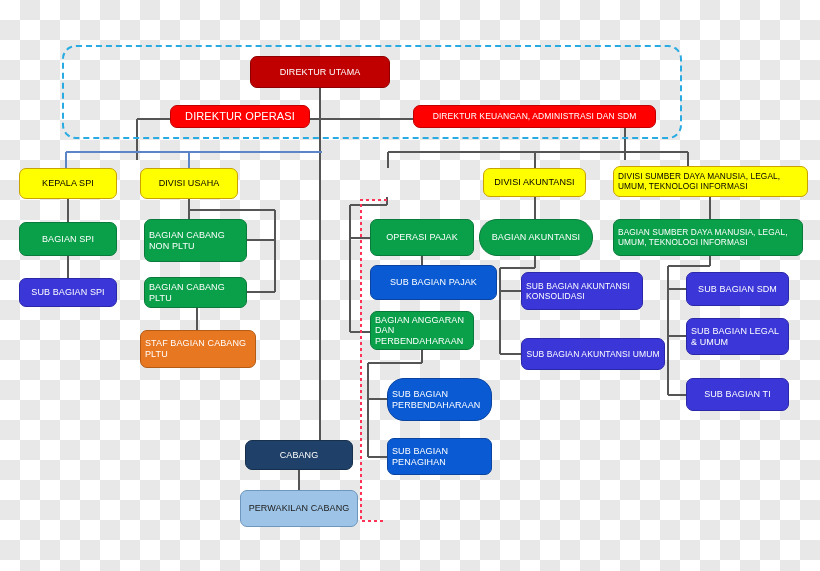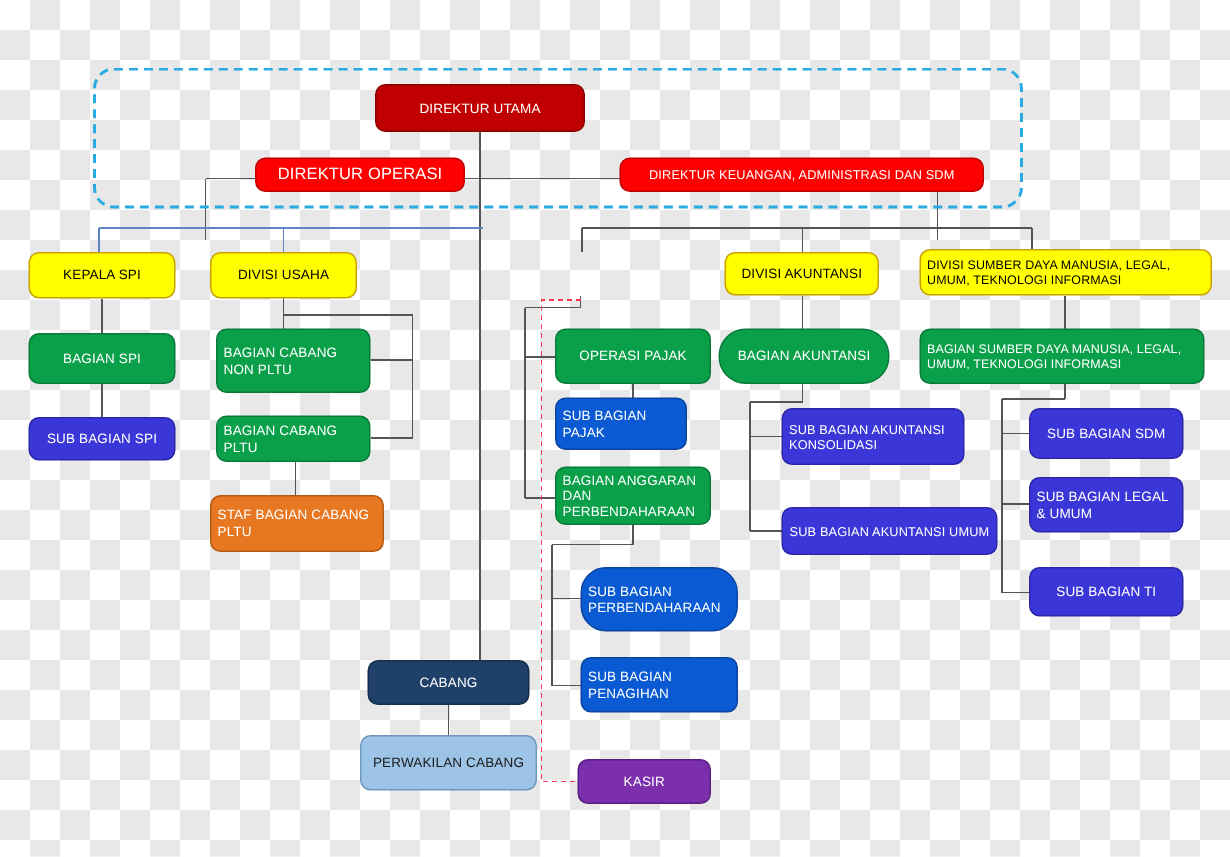--- a/index.html
+++ b/index.html
@@ -168,35 +168,32 @@
   <div class="node n-indigo" style="left:19px;top:278px;width:98px;height:29px;font-size:9px;">
     <span>SUB BAGIAN SPI</span>
   </div>
   <div class="node n-green" style="left:144px;top:277px;width:103px;height:31px;font-size:9px;">
     <span>BAGIAN CABANG PLTU</span>
   </div>
   <div class="node n-orange" style="left:140px;top:330px;width:116px;height:38px;font-size:9px;">
     <span>STAF BAGIAN CABANG PLTU</span>
   </div>
 
-  <div class="node n-blue" style="left:370px;top:265px;width:88px;height:35px;font-size:9px;">
+  <div class="node n-blue" style="left:370px;top:265px;width:127px;height:35px;font-size:9px;">
     <span>SUB BAGIAN PAJAK</span>
   </div>
   <div class="node n-green" style="left:370px;top:311px;width:104px;height:39px;font-size:9px;">
     <span>BAGIAN ANGGARAN DAN PERBENDAHARAAN</span>
   </div>
   <div class="node n-blue" style="left:387px;top:378px;width:105px;height:43px;font-size:9px;border-radius:17px;">
     <span>SUB BAGIAN PERBENDAHARAAN</span>
   </div>
   <div class="node n-blue" style="left:387px;top:438px;width:105px;height:37px;font-size:9px;">
     <span>SUB BAGIAN PENAGIHAN</span>
   </div>
-  <div class="node n-purple" style="left:385px;top:506px;width:89px;height:30px;font-size:9px;">
-    <span>KASIR</span>
-  </div>
 
   <div class="node n-indigo" style="left:521px;top:272px;width:122px;height:38px;font-size:8.5px;">
     <span>SUB BAGIAN AKUNTANSI KONSOLIDASI</span>
   </div>
   <div class="node n-indigo" style="left:521px;top:338px;width:144px;height:32px;font-size:8.5px;">
     <span>SUB BAGIAN AKUNTANSI UMUM</span>
   </div>
 
   <div class="node n-indigo" style="left:686px;top:272px;width:103px;height:34px;font-size:9px;">
     <span>SUB BAGIAN SDM</span>

